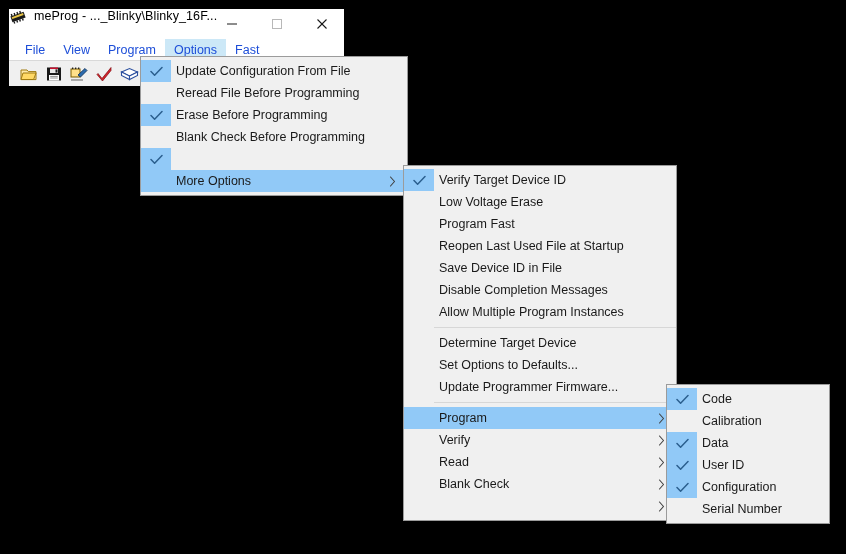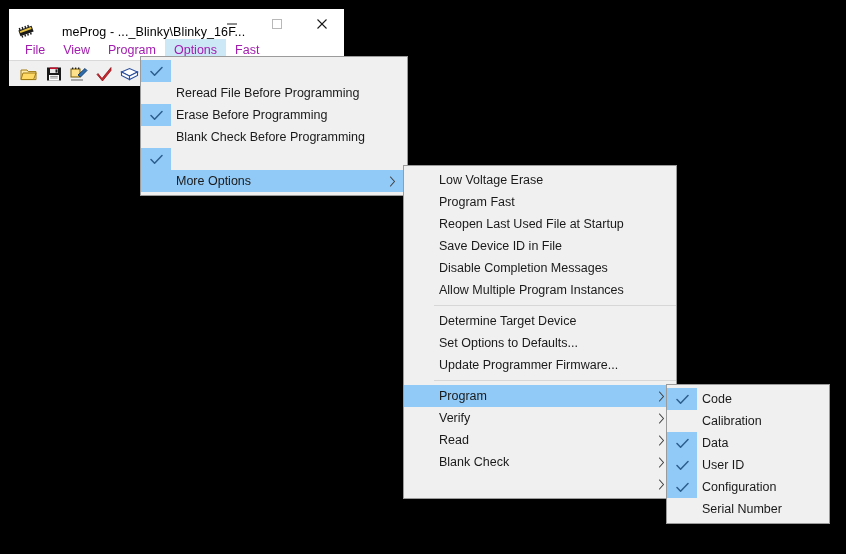--- a/index.html
+++ b/index.html
@@ -28,24 +28,22 @@
     height: 77px;
     background: #ffffff;
     box-sizing: border-box;
   }
 
   .titlebar {
     position: relative;
     height: 30px;
     background: #ffffff;
     display: flex;
-    align-items: flex-end;
-    padding-left: 8px;
-    box-sizing: border-box;
-    gap: 20px;
+    align-items: flex-start;
+    box-sizing: border-box;
   }
 
   .title-icon {
     width: 18px;
     height: 16px;
     position: relative;
     flex: 0 0 auto;
     margin-right: 7px;
   }
 
@@ -80,21 +78,21 @@
     display: flex;
     align-items: stretch;
     padding-left: 7px;
     box-sizing: border-box;
   }
   .menubar-item {
     padding: 0 9px;
     display: flex;
     align-items: center;
     font-size: 12.5px;
-    color: #a21caf;
+    color: #1d4ed8;
     white-space: nowrap;
   }
   .menubar-item.active {
     background: #cce8f7;
   }
 
   
   .toolbar {
     height: 26px;
     background: #f0f0f0;
@@ -300,20 +298,21 @@
   </div>
 
   <div class="menu" id="menu-options">
 
     <div class="menu-item">
       <span class="mi-gutter checked">
         <svg width="13" height="11" viewBox="0 0 13 11">
             <path d="M1 5.5 L4.6 9.2 L12 1.6" fill="none" stroke="#2b5f8e" stroke-width="1.5" stroke-linecap="round" stroke-linejoin="round"></path>
           </svg>
       </span>
+      <span class="mi-label">Update Configuration From File</span>
     </div>
 
     <div class="menu-item">
       <span class="mi-gutter"></span>
       <span class="mi-label">Reread File Before Programming</span>
     </div>
 
     <div class="menu-item">
       <span class="mi-gutter checked">
         <svg width="13" height="11" viewBox="0 0 13 11">
@@ -342,20 +341,28 @@
       <span class="mi-arrow">
         <svg width="7" height="11" viewBox="0 0 7 11">
             <path d="M1.5 1 L5.5 5.5 L1.5 10" fill="none" stroke="#404040" stroke-width="1.1" stroke-linecap="round" stroke-linejoin="round"></path>
           </svg>
       </span>
     </div>
   </div>
 
   <div class="menu" id="menu-more">
 
+    <div class="menu-item">
+      <span class="mi-gutter checked">
+        <svg width="13" height="11" viewBox="0 0 13 11">
+            <path d="M1 5.5 L4.6 9.2 L12 1.6" fill="none" stroke="#2b5f8e" stroke-width="1.5" stroke-linecap="round" stroke-linejoin="round"></path>
+          </svg>
+      </span>
+      <span class="mi-label">Verify Target Device ID</span>
+    </div>
 
     <div class="menu-item">
       <span class="mi-gutter"></span>
       <span class="mi-label">Low Voltage Erase</span>
     </div>
 
     <div class="menu-item">
       <span class="mi-gutter"></span>
       <span class="mi-label">Program Fast</span>
     </div>

